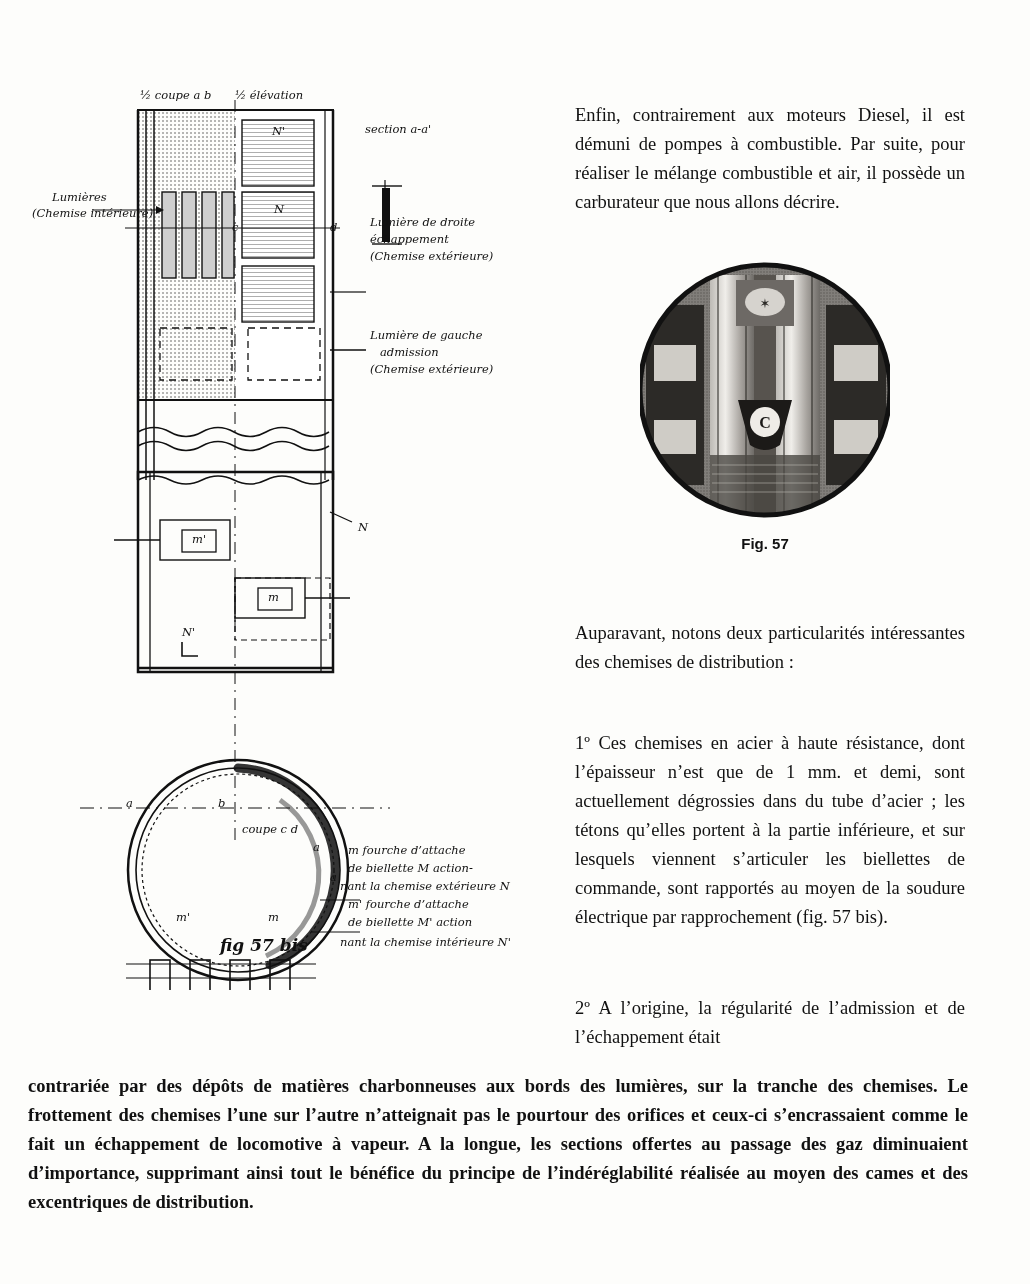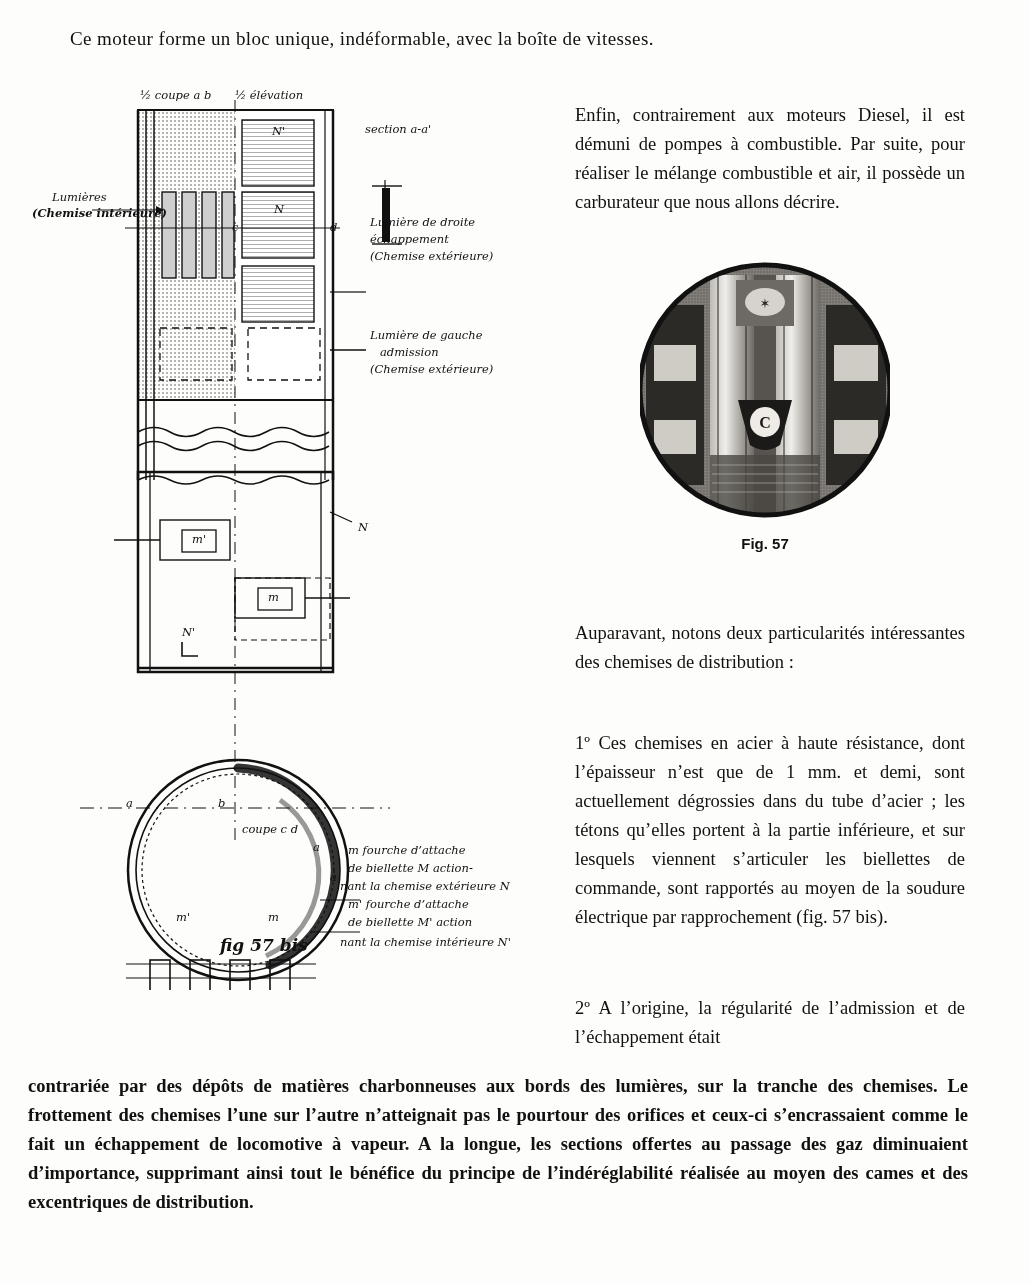--- a/index.html
+++ b/index.html
@@ -52,21 +52,20 @@
     position:absolute;left:190px;top:855px;
     font-family:"DejaVu Serif",serif;font-style:italic;font-size:17px;font-weight:bold;
   }
   svg{display:block;}
 </style>
 </head>
 <body>
 
 <div class="page">
 
-  <div class="top-line">Ce moteur forme un bloc unique, indéformable, avec la boîte de vitesses.</div>
 
   <div class="fig-left">
     <svg width="520" height="910" viewBox="0 0 520 910">
       <defs>
         <pattern id="dots" width="4" height="4" patternUnits="userSpaceOnUse">
           <circle cx="1" cy="1" r="0.7" fill="#333"></circle>
         </pattern>
         <pattern id="hatch" width="5" height="5" patternUnits="userSpaceOnUse" patternTransform="rotate(0)">
           <line x1="0" y1="0" x2="5" y2="0" stroke="#222" stroke-width="1"></line>
         </pattern>
@@ -161,21 +160,21 @@
         <path d="M290 820 L330 820" stroke="#111" stroke-width="1.2" fill="none"></path>
         <path d="M282 852 L330 852" stroke="#111" stroke-width="1.2" fill="none"></path>
       </g>
     </svg>
 
     <div class="lbl hand-i" style="left:110px;top:8px;">½ coupe a b</div>
     <div class="lbl hand-i" style="left:205px;top:8px;">½ élévation</div>
     <div class="lbl hand-i" style="left:335px;top:42px;">section a-a'</div>
 
     <div class="lbl hand-i" style="left:22px;top:110px;">Lumières</div>
-    <div class="lbl hand-i" style="left:2px;top:126px;font-weight:bold;">(Chemise intérieure)</div>
+    <div class="lbl hand-i" style="left:2px;top:126px;">(Chemise intérieure)</div>
 
     <div class="lbl hand-i" style="left:340px;top:135px;">Lumière de droite</div>
     <div class="lbl hand-i" style="left:340px;top:152px;">échappement</div>
     <div class="lbl hand-i" style="left:340px;top:169px;">(Chemise extérieure)</div>
 
     <div class="lbl hand-i" style="left:340px;top:248px;font-style:italic;">Lumière de gauche</div>
     <div class="lbl hand-i" style="left:350px;top:265px;">admission</div>
     <div class="lbl hand-i" style="left:340px;top:282px;">(Chemise extérieure)</div>
 
     <div class="lbl hand-i" style="left:242px;top:44px;">N'</div>

